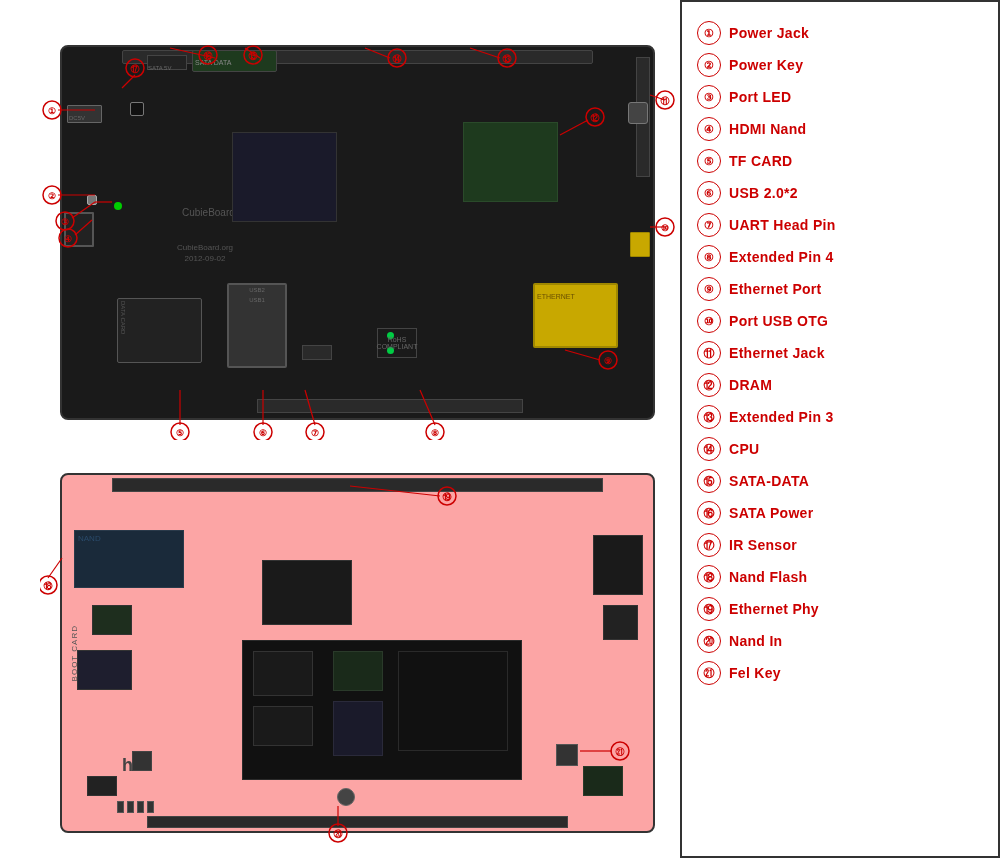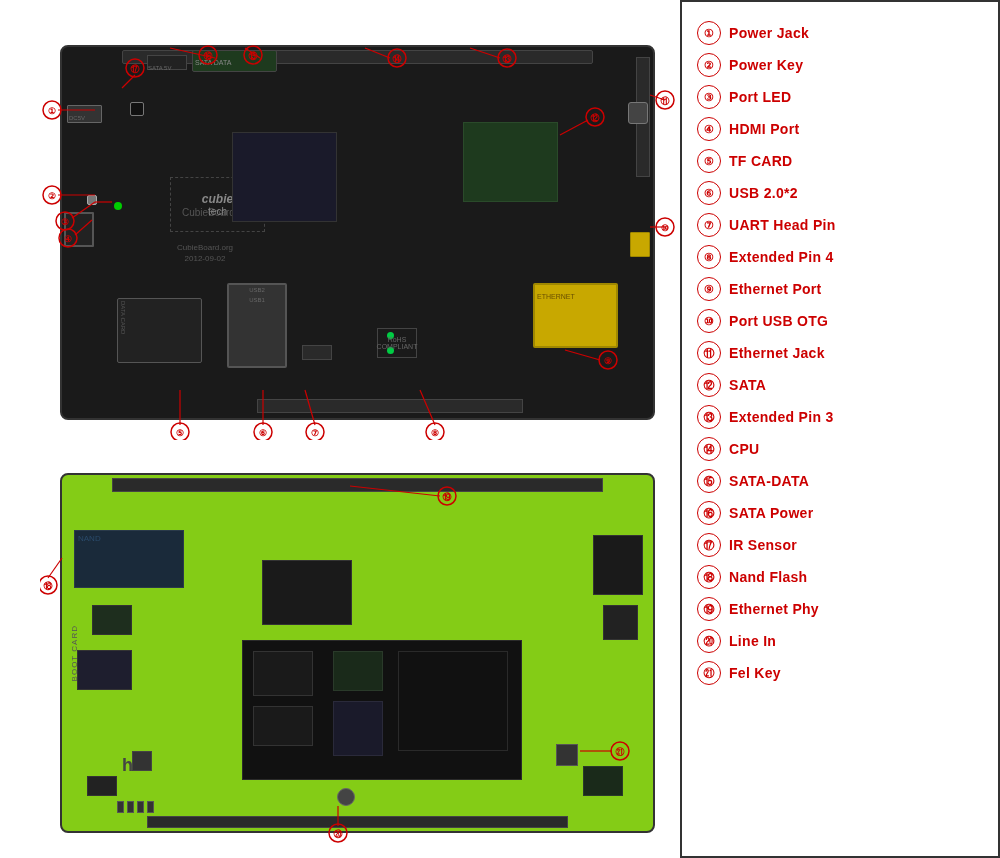--- a/index.html
+++ b/index.html
@@ -35,21 +35,21 @@
       background: #1a1a1a;
       border-radius: 8px;
       position: relative;
       margin-bottom: 20px;
       border: 2px solid #333;
     }
 
     .board-bottom {
       width: 620px;
       height: 360px;
-      background: #84cc16;
+      background: #fca5a5;
       border-radius: 8px;
       position: relative;
       border: 2px solid #333;
     }
 
     
     .board-top::before {
       content: 'CubieBoard.org\A2012-09-09';
       white-space: pre;
       position: absolute;
@@ -158,24 +158,20 @@
           <div style="position:absolute; top:58px; left:5px; width:35px; height:18px; background:#333; border:1px solid #666; border-radius:1px;">
             <span style="color:#666;font-size:6px; padding:1px;">DC5V</span>
           </div>
 
           <div style="position:absolute; top:148px; left:25px; width:10px; height:10px; background:#777; border-radius:2px; border:1px solid #aaa;"></div>
 
           <div style="position:absolute; top:155px; left:52px; width:8px; height:8px; background:#00cc00; border-radius:50%;"></div>
 
           <div style="position:absolute; top:165px; left:2px; width:30px; height:35px; background:#222; border:2px solid #555; border-radius:1px;"></div>
 
-          <div style="position:absolute; top:130px; left:108px; width:95px; height:55px; border:1px dashed #444; display:flex; flex-direction:column; align-items:center; justify-content:center;">
-            <span style="color:#888; font-size:12px; font-weight:bold; font-style:italic;">cubie</span>
-            <span style="color:#888; font-size:10px;">tech</span>
-          </div>
 
           <div style="position:absolute; top:195px; left:115px; color:#555; font-size:8px; text-align:center; line-height:1.4;">
             <div>CubieBoard.org</div>
             <div>2012-09-02</div>
           </div>
 
           <div style="position:absolute; top:85px; left:170px; width:105px; height:90px; background:#1a1a2a; border:1.5px solid #333; display:flex; align-items:center; justify-content:center;">
             <span style="color:#333; font-size:8px;"></span>
           </div>
 
@@ -369,21 +365,21 @@
         <div class="legend-item">
           <span class="legend-number">②</span>
           <span class="legend-label">Power Key</span>
         </div>
         <div class="legend-item">
           <span class="legend-number">③</span>
           <span class="legend-label">Port LED</span>
         </div>
         <div class="legend-item">
           <span class="legend-number">④</span>
-          <span class="legend-label">HDMI Port</span>
+          <span class="legend-label">HDMI Nand</span>
         </div>
         <div class="legend-item">
           <span class="legend-number">⑤</span>
           <span class="legend-label">TF CARD</span>
         </div>
         <div class="legend-item">
           <span class="legend-number">⑥</span>
           <span class="legend-label">USB 2.0*2</span>
         </div>
         <div class="legend-item">
@@ -401,21 +397,21 @@
         <div class="legend-item">
           <span class="legend-number">⑩</span>
           <span class="legend-label">Port USB OTG</span>
         </div>
         <div class="legend-item">
           <span class="legend-number">⑪</span>
           <span class="legend-label">Ethernet Jack</span>
         </div>
         <div class="legend-item">
           <span class="legend-number">⑫</span>
-          <span class="legend-label">SATA</span>
+          <span class="legend-label">DRAM</span>
         </div>
         <div class="legend-item">
           <span class="legend-number">⑬</span>
           <span class="legend-label">Extended Pin 3</span>
         </div>
         <div class="legend-item">
           <span class="legend-number">⑭</span>
           <span class="legend-label">CPU</span>
         </div>
         <div class="legend-item">
@@ -433,21 +429,21 @@
         <div class="legend-item">
           <span class="legend-number">⑱</span>
           <span class="legend-label">Nand Flash</span>
         </div>
         <div class="legend-item">
           <span class="legend-number">⑲</span>
           <span class="legend-label">Ethernet Phy</span>
         </div>
         <div class="legend-item">
           <span class="legend-number">⑳</span>
-          <span class="legend-label">Line In</span>
+          <span class="legend-label">Nand In</span>
         </div>
         <div class="legend-item">
           <span class="legend-number">㉑</span>
           <span class="legend-label">Fel Key</span>
         </div>
       </div>
   </div>
 
 </div>
 

